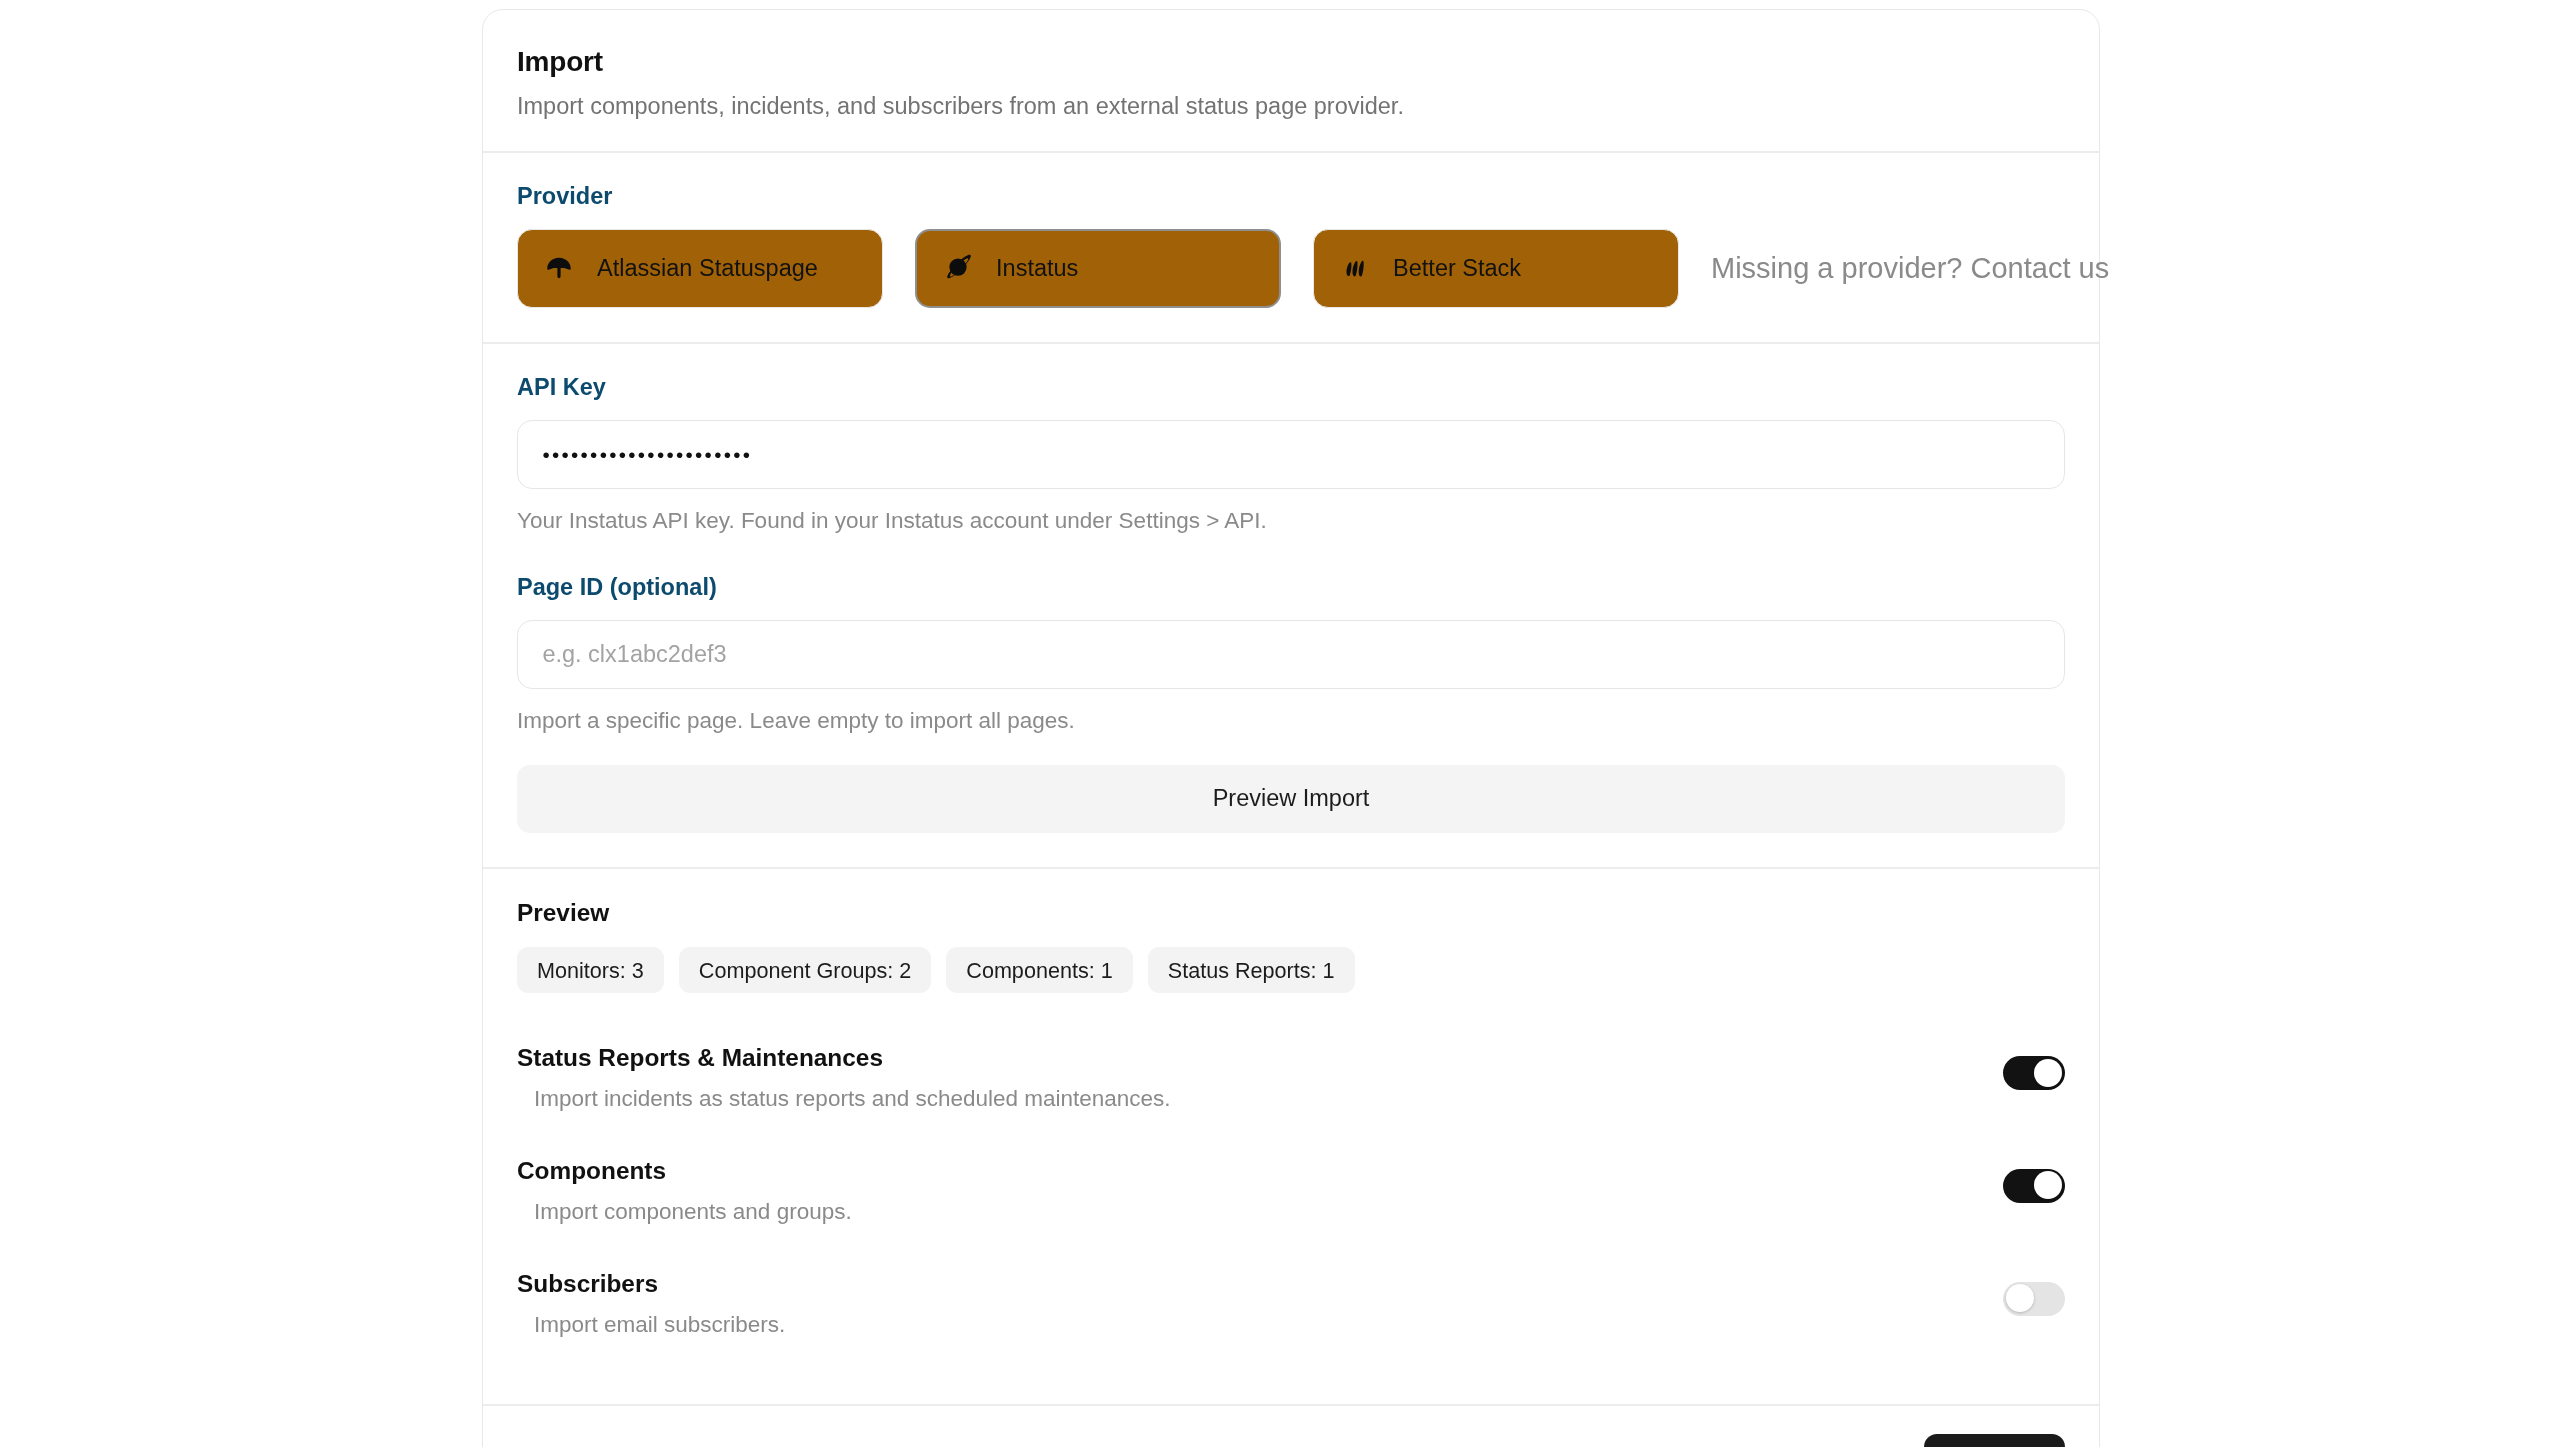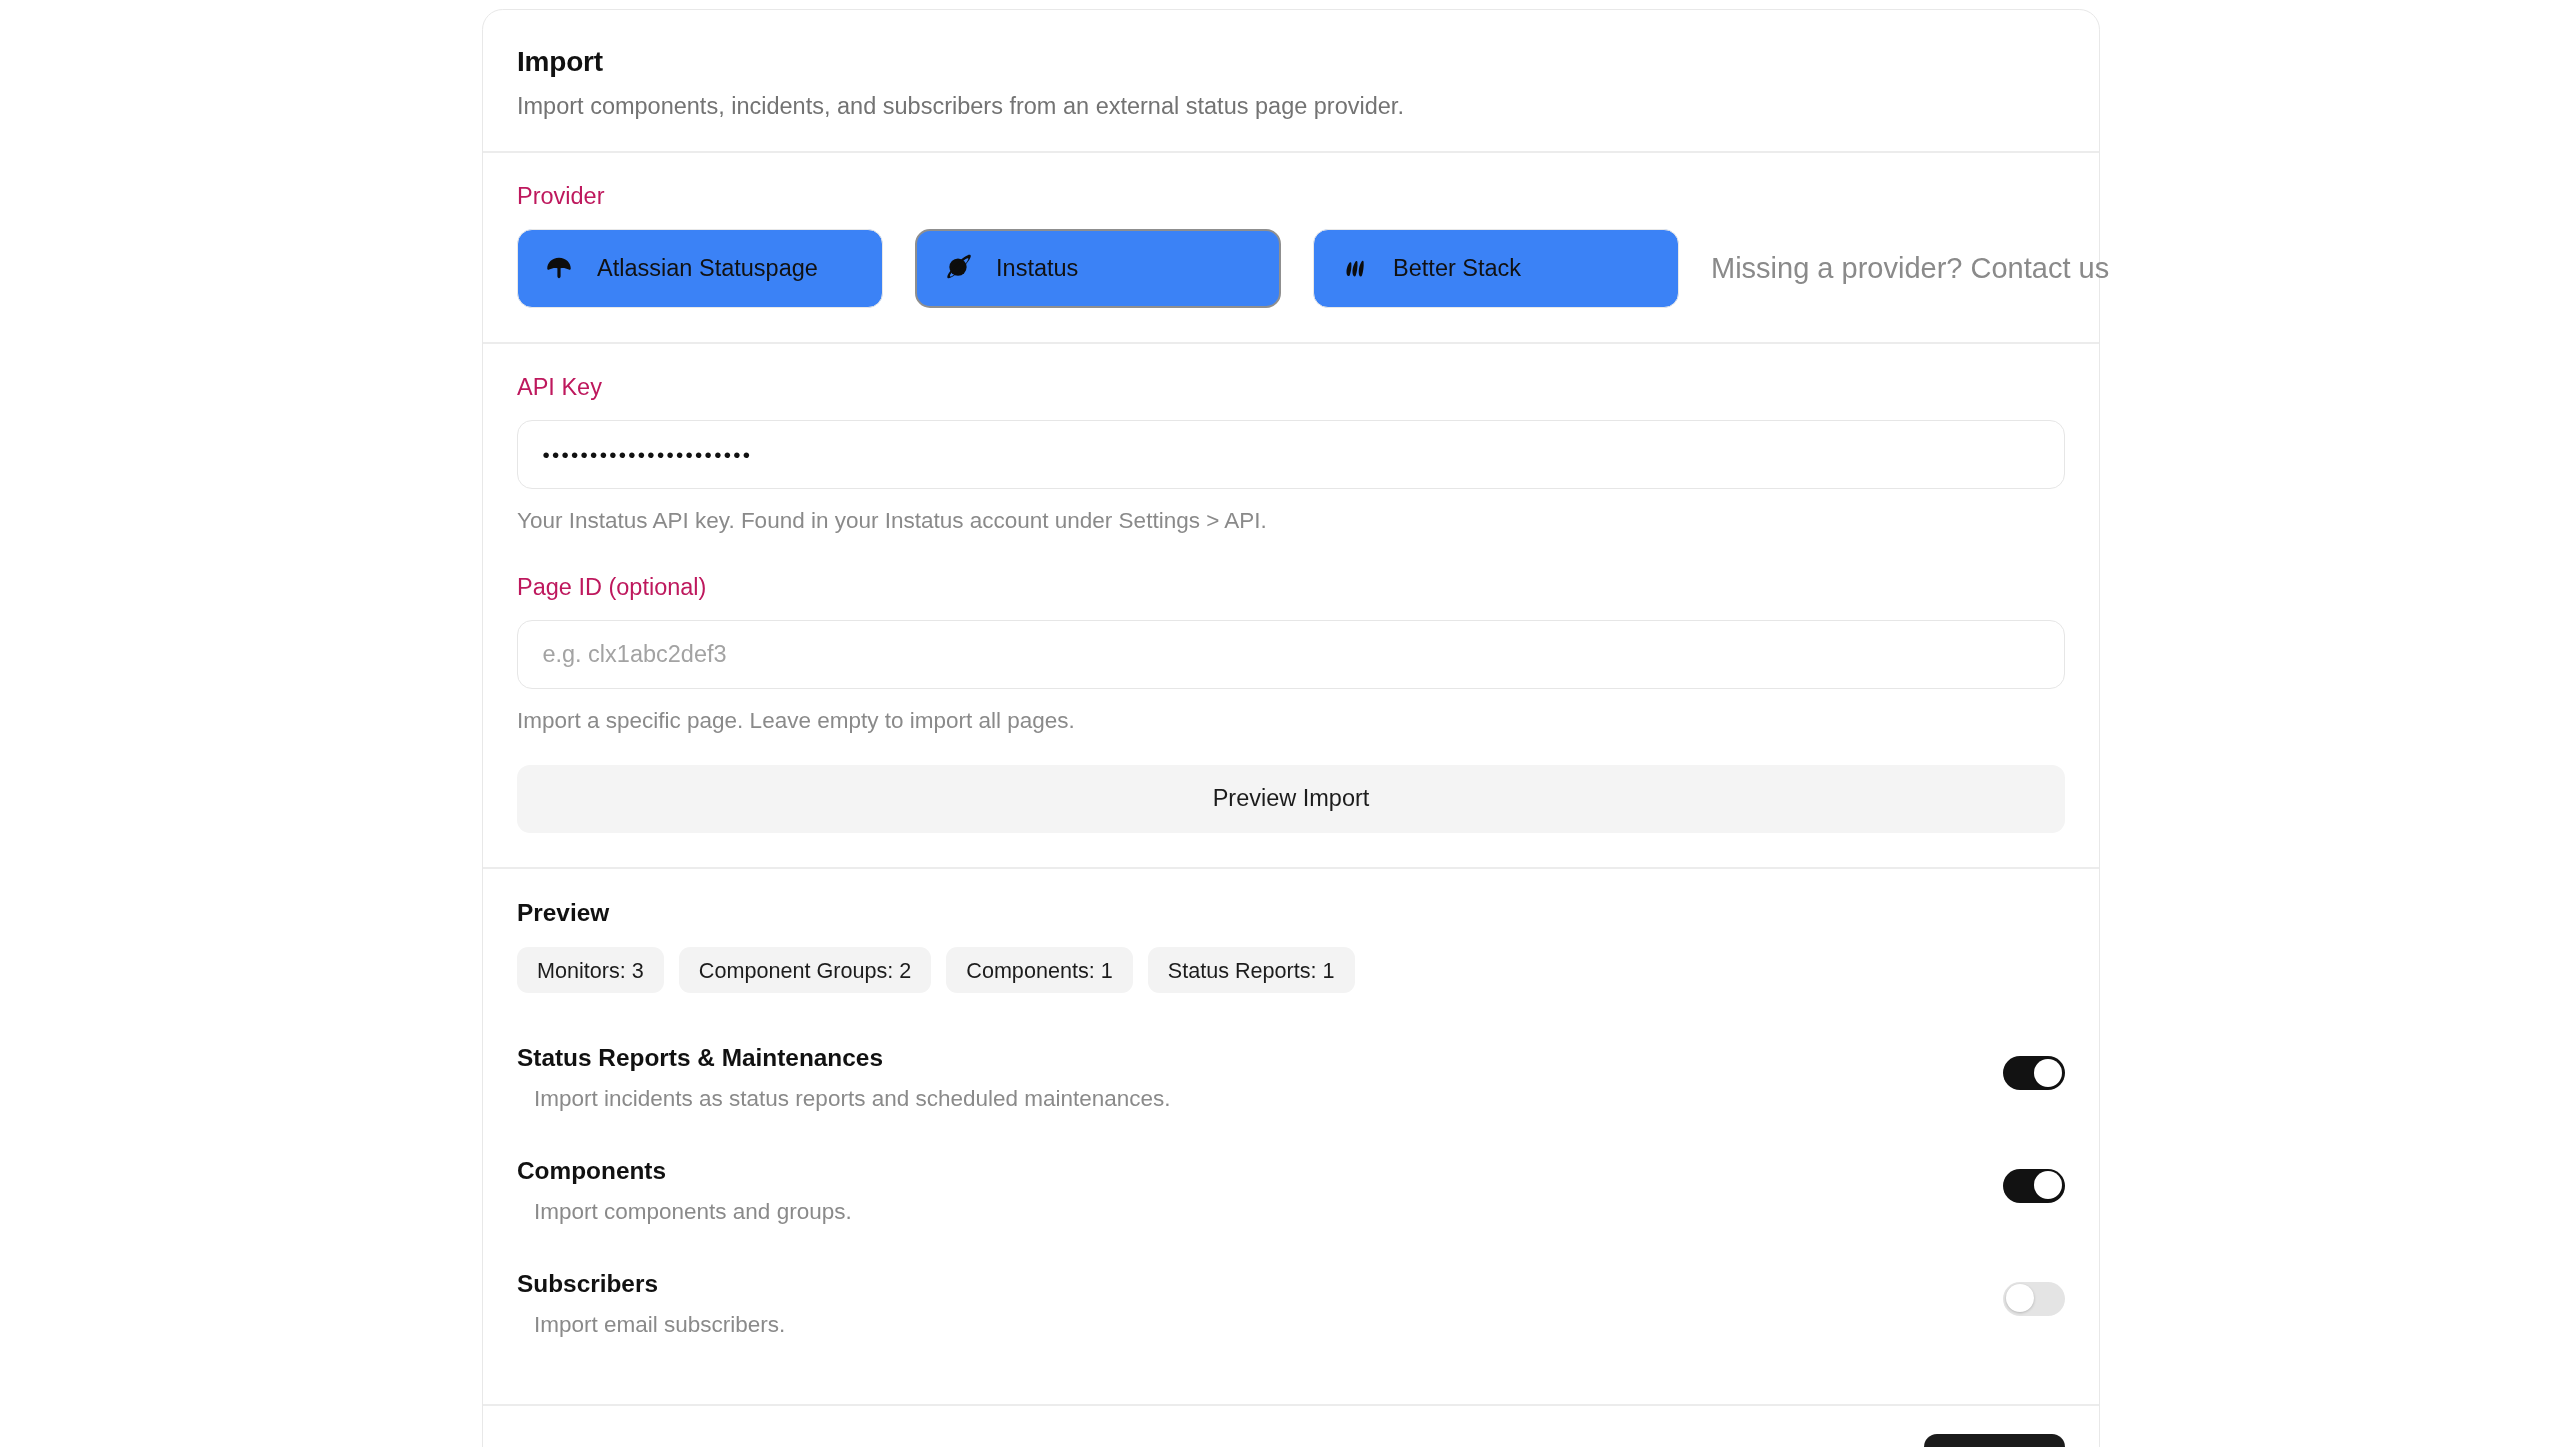--- a/index.html
+++ b/index.html
@@ -57,39 +57,39 @@
     background: #ececec;
     width: 100%;
   }
 
   
   .section {
     padding: 32px 34px 34px 34px;
   }
   .field-label {
     font-size: 23.5px;
-    font-weight: normal;
-    color: #be185d;
+    font-weight: bold;
+    color: #0c4a6e;
     margin: 0 0 20.7px 0;
     line-height: 1;
     display: block;
   }
 
   .provider-row {
     display: flex;
     align-items: center;
     gap: 32px;
   }
   .provider-card {
     flex: 0 0 auto;
     width: 366px;
     height: 79px;
     border: 1.9px solid #e8e8e8;
     border-radius: 15px;
-    background: #3b82f6;
+    background: #a16207;
     display: flex;
     align-items: center;
     padding: 0 24.4px;
     box-sizing: border-box;
     gap: 20.7px;
     cursor: pointer;
   }
   .provider-card.selected {
     border: 2.8px solid #8f8f8f;
   }

